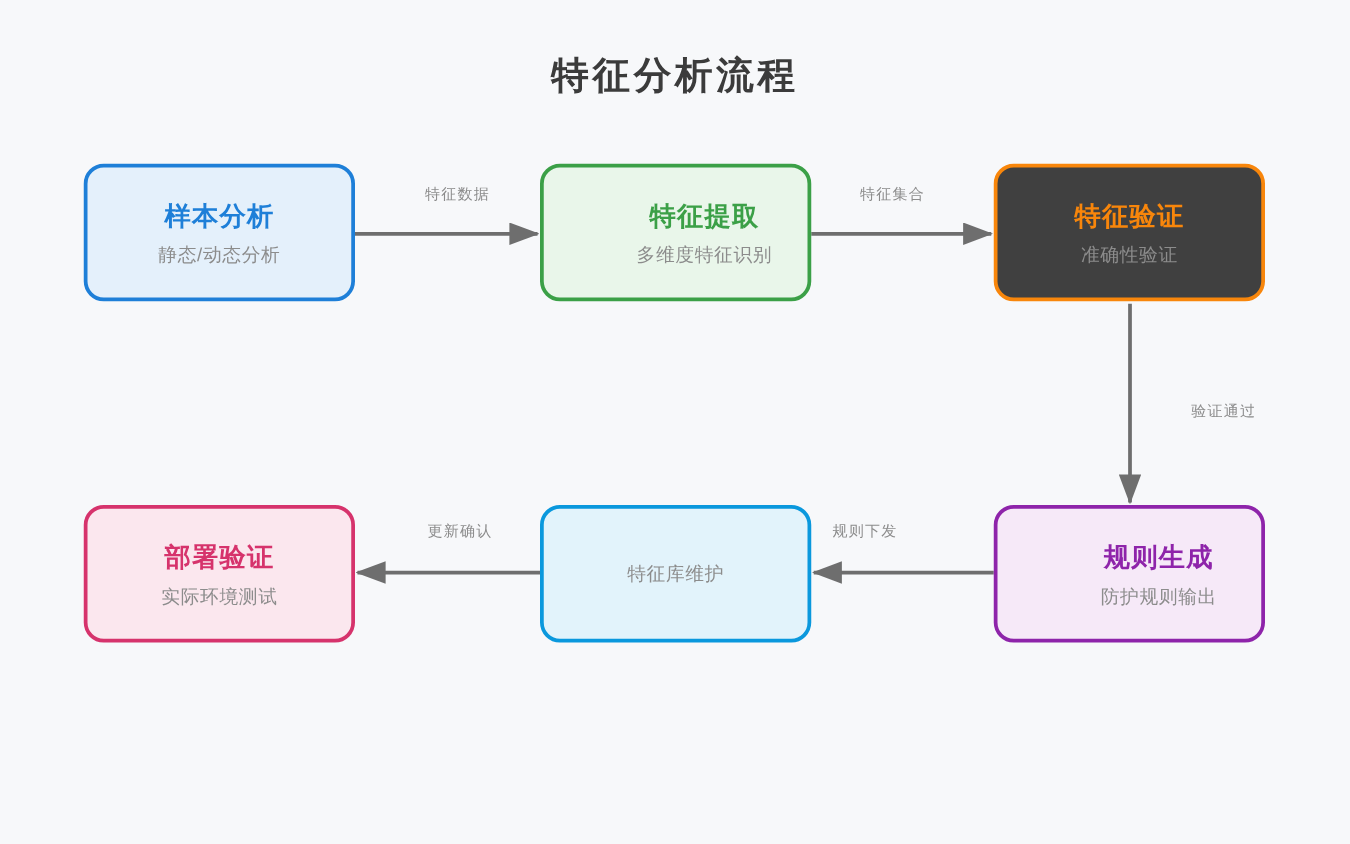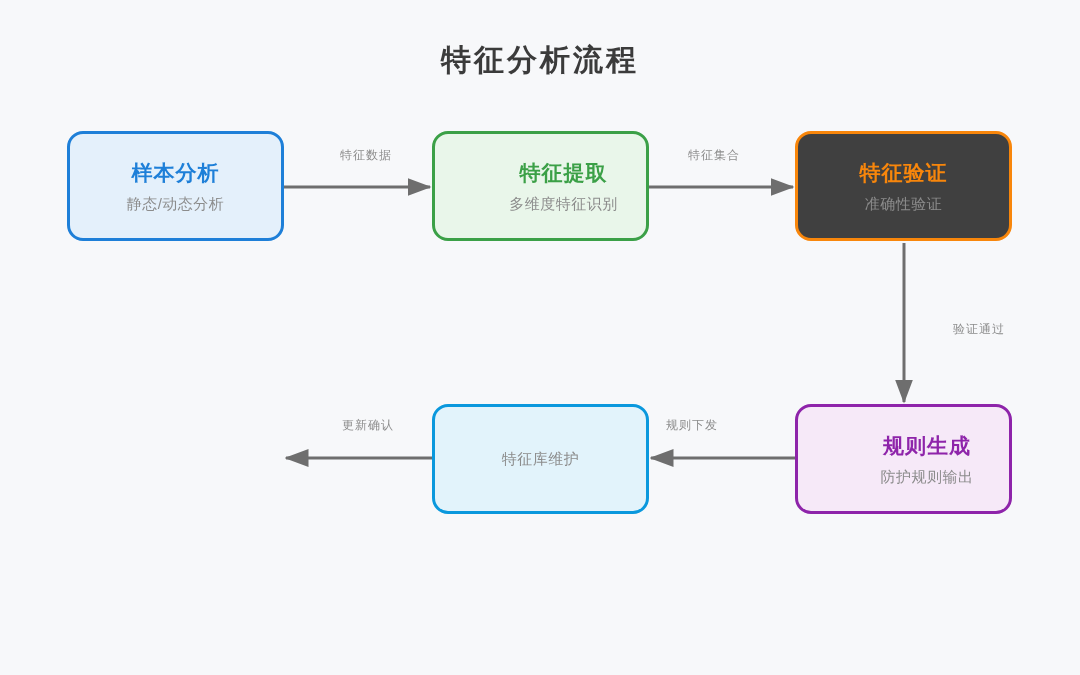--- a/index.html
+++ b/index.html
@@ -98,20 +98,24 @@
 
   <div class="node pos-3" style="border-color: rgb(142, 36, 170); background: rgb(246, 233, 248);">
     <div class="node-title" style="color: rgb(142, 36, 170);">规则生成</div>
     <div class="node-subtitle">防护规则输出</div>
   </div>
 
   <div class="node pos-4" style="border-color: rgb(10, 152, 221); background: rgb(226, 243, 251);">
     <div class="node-subtitle">特征库维护</div>
   </div>
 
+  <div class="node pos-5" style="border-color: rgb(214, 51, 108); background: rgb(251, 231, 238);">
+    <div class="node-title" style="color: rgb(214, 51, 108);">部署验证</div>
+    <div class="node-subtitle">实际环境测试</div>
+  </div>
 
   <div class="edge-label el-0">特征数据</div>
   <div class="edge-label el-1">特征集合</div>
   <div class="edge-label el-2">验证通过</div>
   <div class="edge-label el-3">规则下发</div>
   <div class="edge-label el-4">更新确认</div>
 
 </div>
 
 </body></html>

